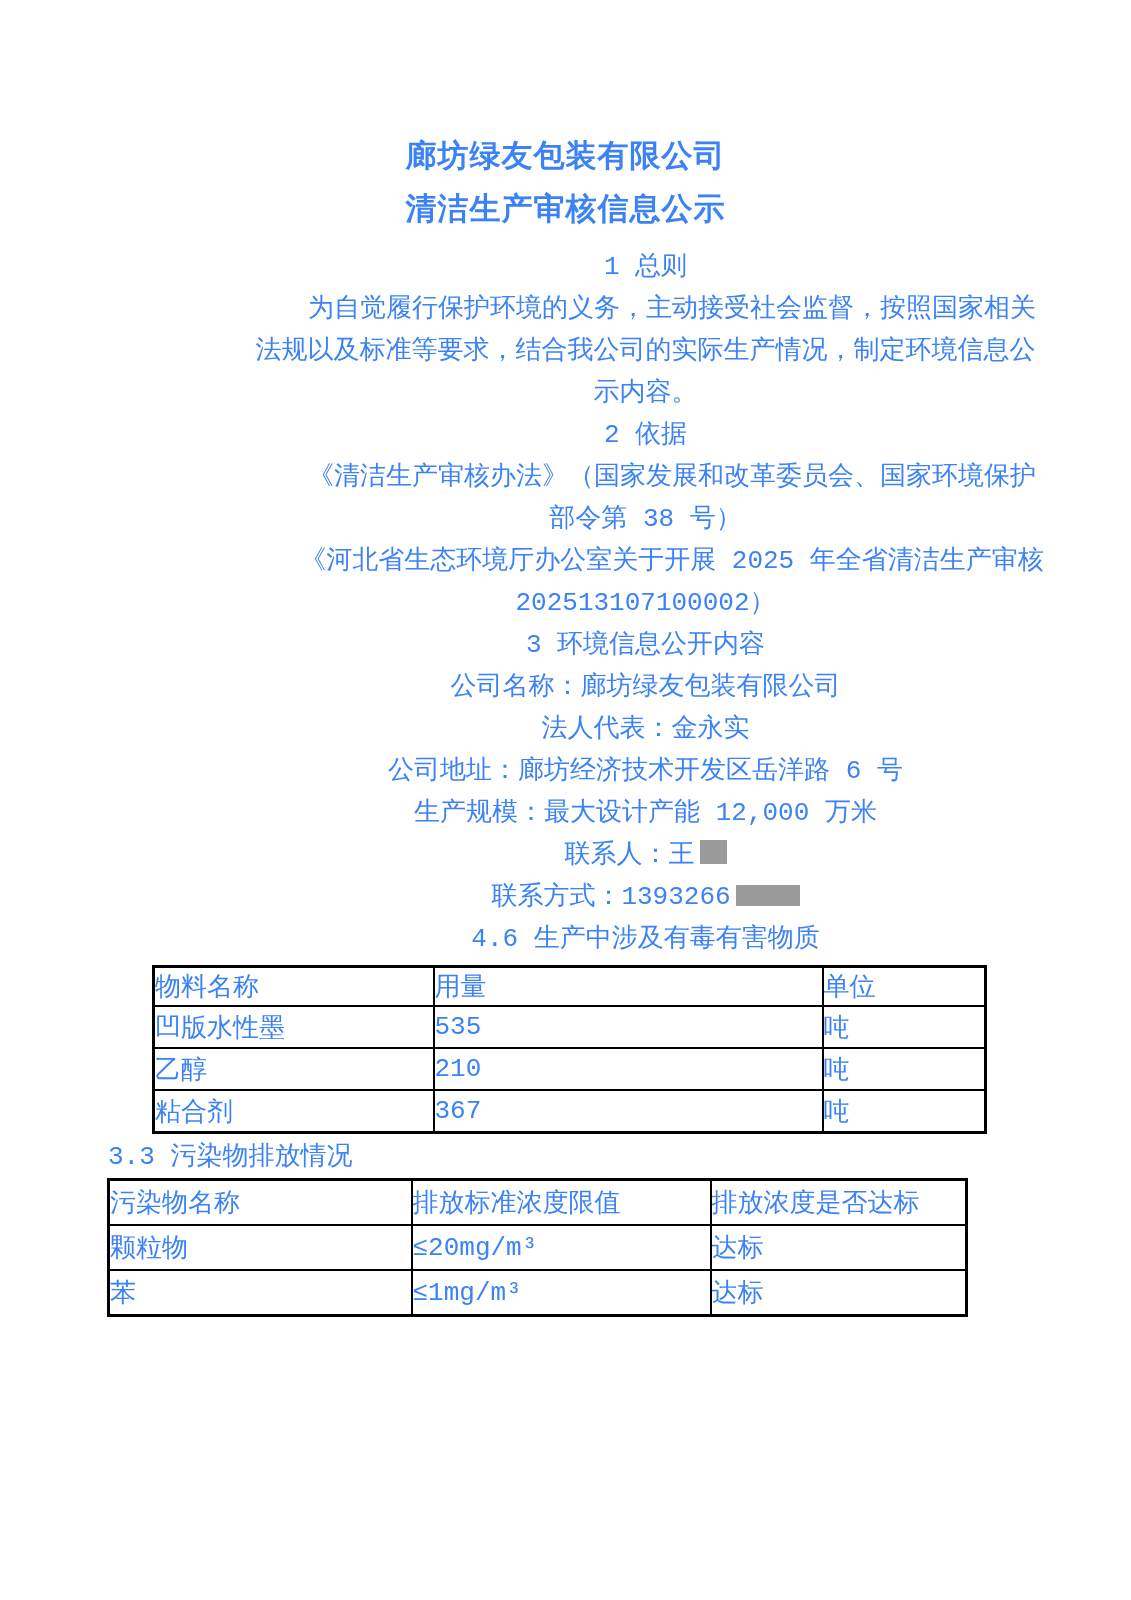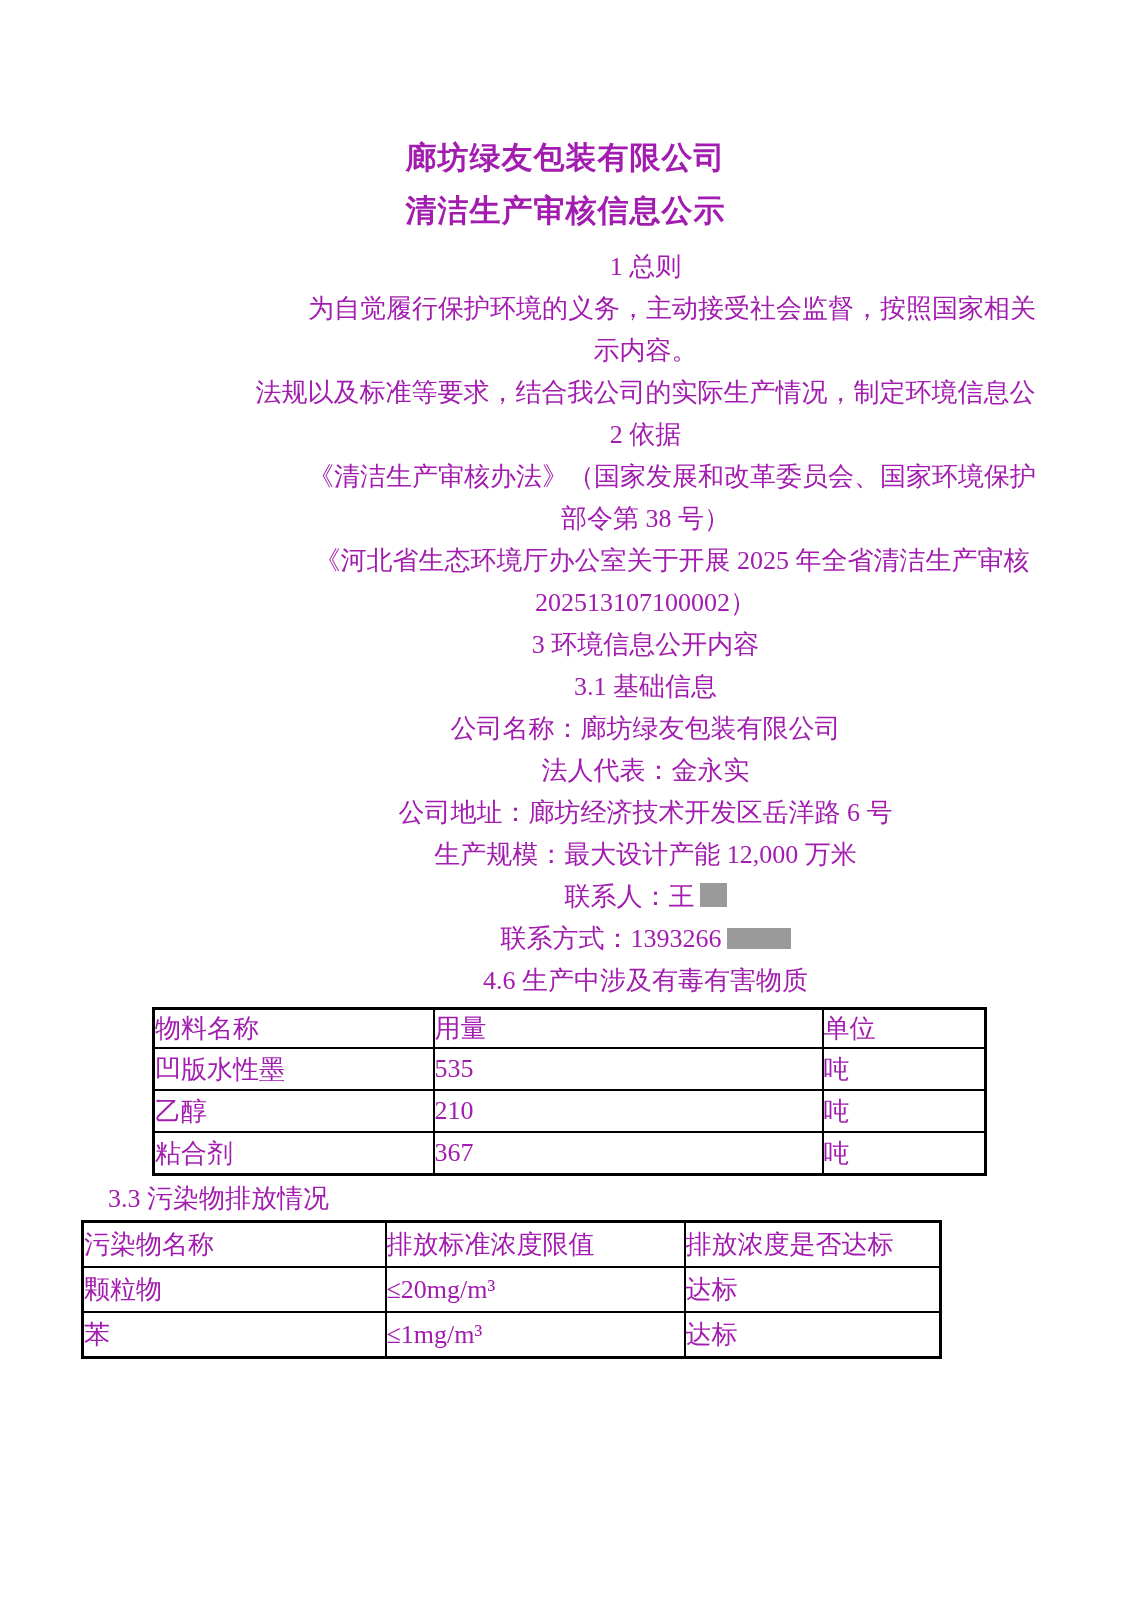--- a/index.html
+++ b/index.html
@@ -5,22 +5,22 @@
   html, body {
     margin: 0;
     padding: 0;
     background: #ffffff;
   }
   .page {
     position: relative;
     width: 1131px;
     height: 1600px;
     background: #ffffff;
-    color: #a21caf;
-    font-family: Liberation Serif, serif;
+    color: #3b82f6;
+    font-family: Liberation Mono, monospace;
     overflow: hidden;
   }
   .titles {
     padding-top: 131px;
   }
   .doc-title {
     margin: 0;
     text-align: center;
     font-size: 31px;
     font-weight: 700;
@@ -60,21 +60,21 @@
     white-space: nowrap;
     overflow: hidden;
   }
   #materials-table {
     margin: 5px 0 0 152px;
     width: 832px;
   }
   #materials-table th { height: 37px; }
   #materials-table td { height: 40px; }
   #emissions-table {
-    margin: 0 0 0 81px;
+    margin: 0 0 0 107px;
     width: 858px;
   }
   #emissions-table th { height: 43px; }
   #emissions-table td { height: 43px; }
   .sub-heading-33 {
     margin: 2px 0 0 108px;
     font-size: 26px;
     line-height: 42px;
     white-space: nowrap;
   }
@@ -85,29 +85,28 @@
 <div class="page">
 
   <div class="titles">
     <div class="doc-title">廊坊绿友包装有限公司</div>
     <div class="doc-title">清洁生产审核信息公示</div>
   </div>
 
   <div id="body-lines">
       <div class="body-line"><span>1 总则</span></div>
       <div class="body-line indent"><span>为自觉履行保护环境的义务，主动接受社会监督，按照国家相关</span></div>
+      <div class="body-line"><span>法规以及标准等要求，结合我公司的实际生产情况，制定环境信息公</span></div>
       <div class="body-line"><span>示内容。</span></div>
-      <div class="body-line"><span>法规以及标准等要求，结合我公司的实际生产情况，制定环境信息公</span></div>
       <div class="body-line"><span>2 依据</span></div>
       <div class="body-line indent"><span>《清洁生产审核办法》（国家发展和改革委员会、国家环境保护</span></div>
       <div class="body-line"><span>部令第 38 号）</span></div>
       <div class="body-line indent"><span>《河北省生态环境厅办公室关于开展 2025 年全省清洁生产审核</span></div>
       <div class="body-line"><span>202513107100002）</span></div>
       <div class="body-line"><span>3 环境信息公开内容</span></div>
-      <div class="body-line"><span>3.1 基础信息</span></div>
       <div class="body-line"><span>公司名称：廊坊绿友包装有限公司</span></div>
       <div class="body-line"><span>法人代表：金永实</span></div>
       <div class="body-line"><span>公司地址：廊坊经济技术开发区岳洋路 6 号</span></div>
       <div class="body-line"><span>生产规模：最大设计产能 12,000 万米</span></div>
       <div class="body-line"><span>联系人：王</span><span class="redact" style="width: 27px; height: 24px; background: rgb(154, 154, 154);"></span></div>
       <div class="body-line"><span>联系方式：1393266</span><span class="redact" style="width: 64px; height: 21px; background: rgb(154, 154, 154);"></span></div>
       <div class="body-line"><span>4.6 生产中涉及有毒有害物质</span></div>
     </div>
 
   <table id="materials-table" class="doc-table">

